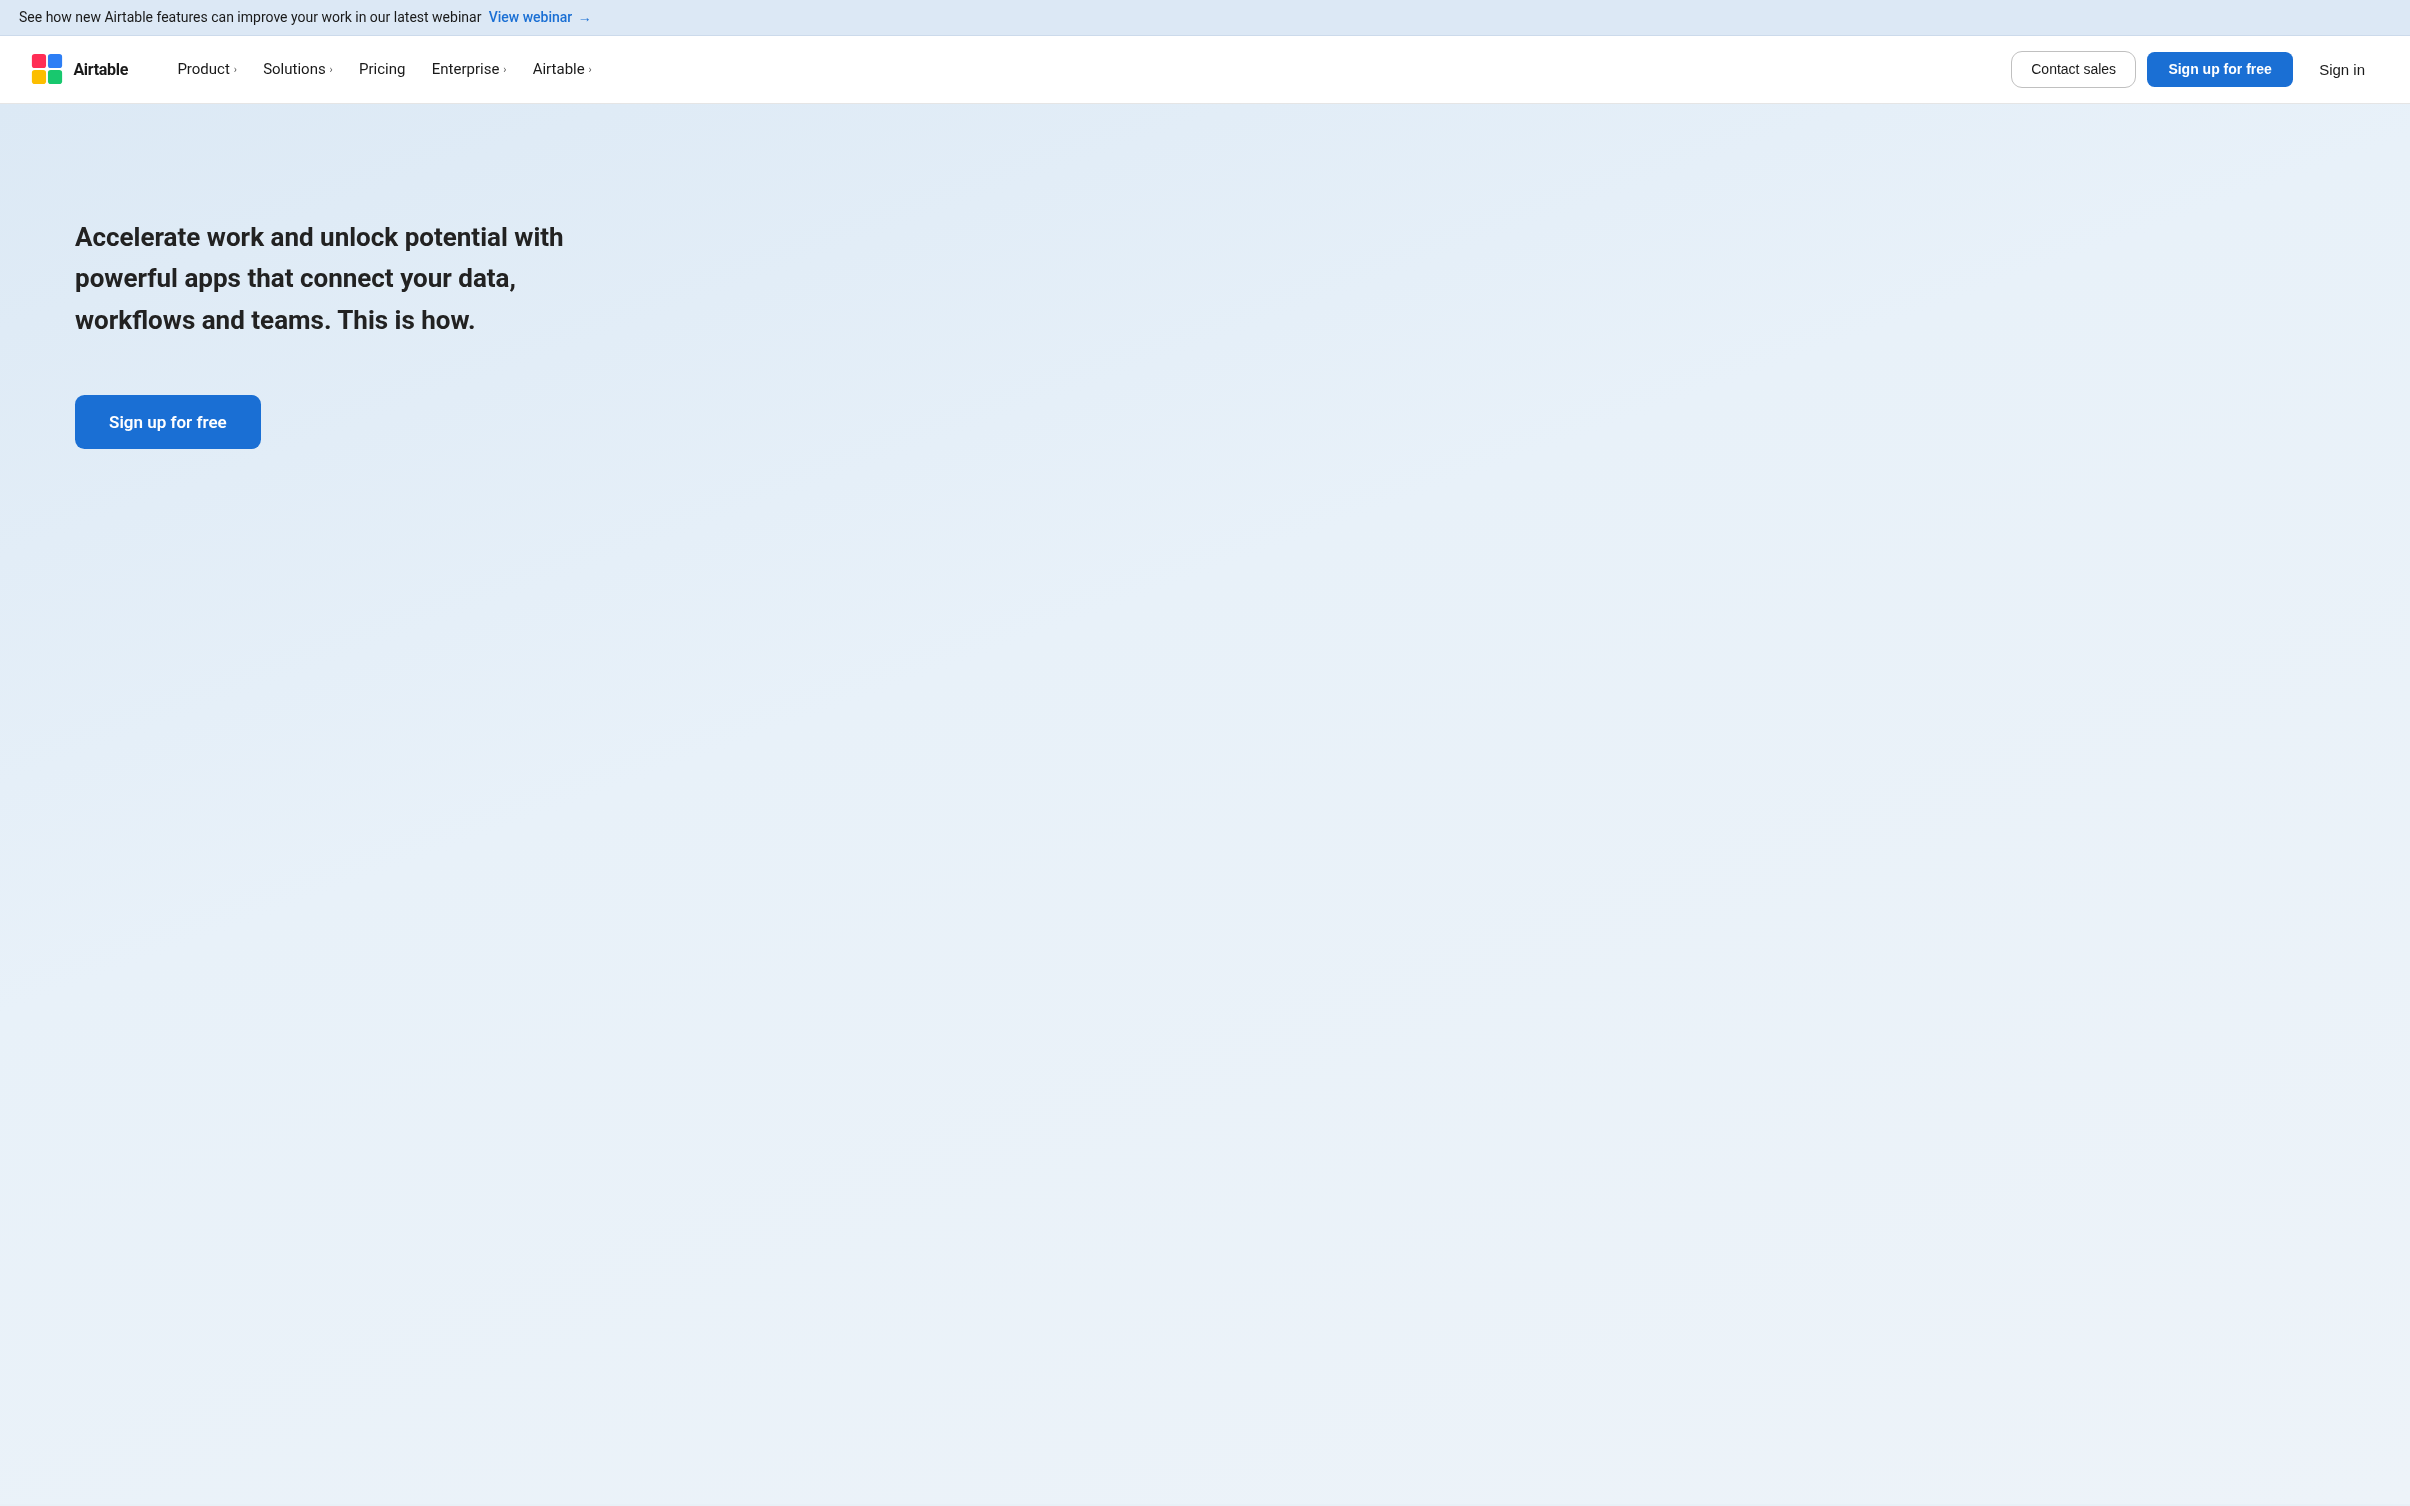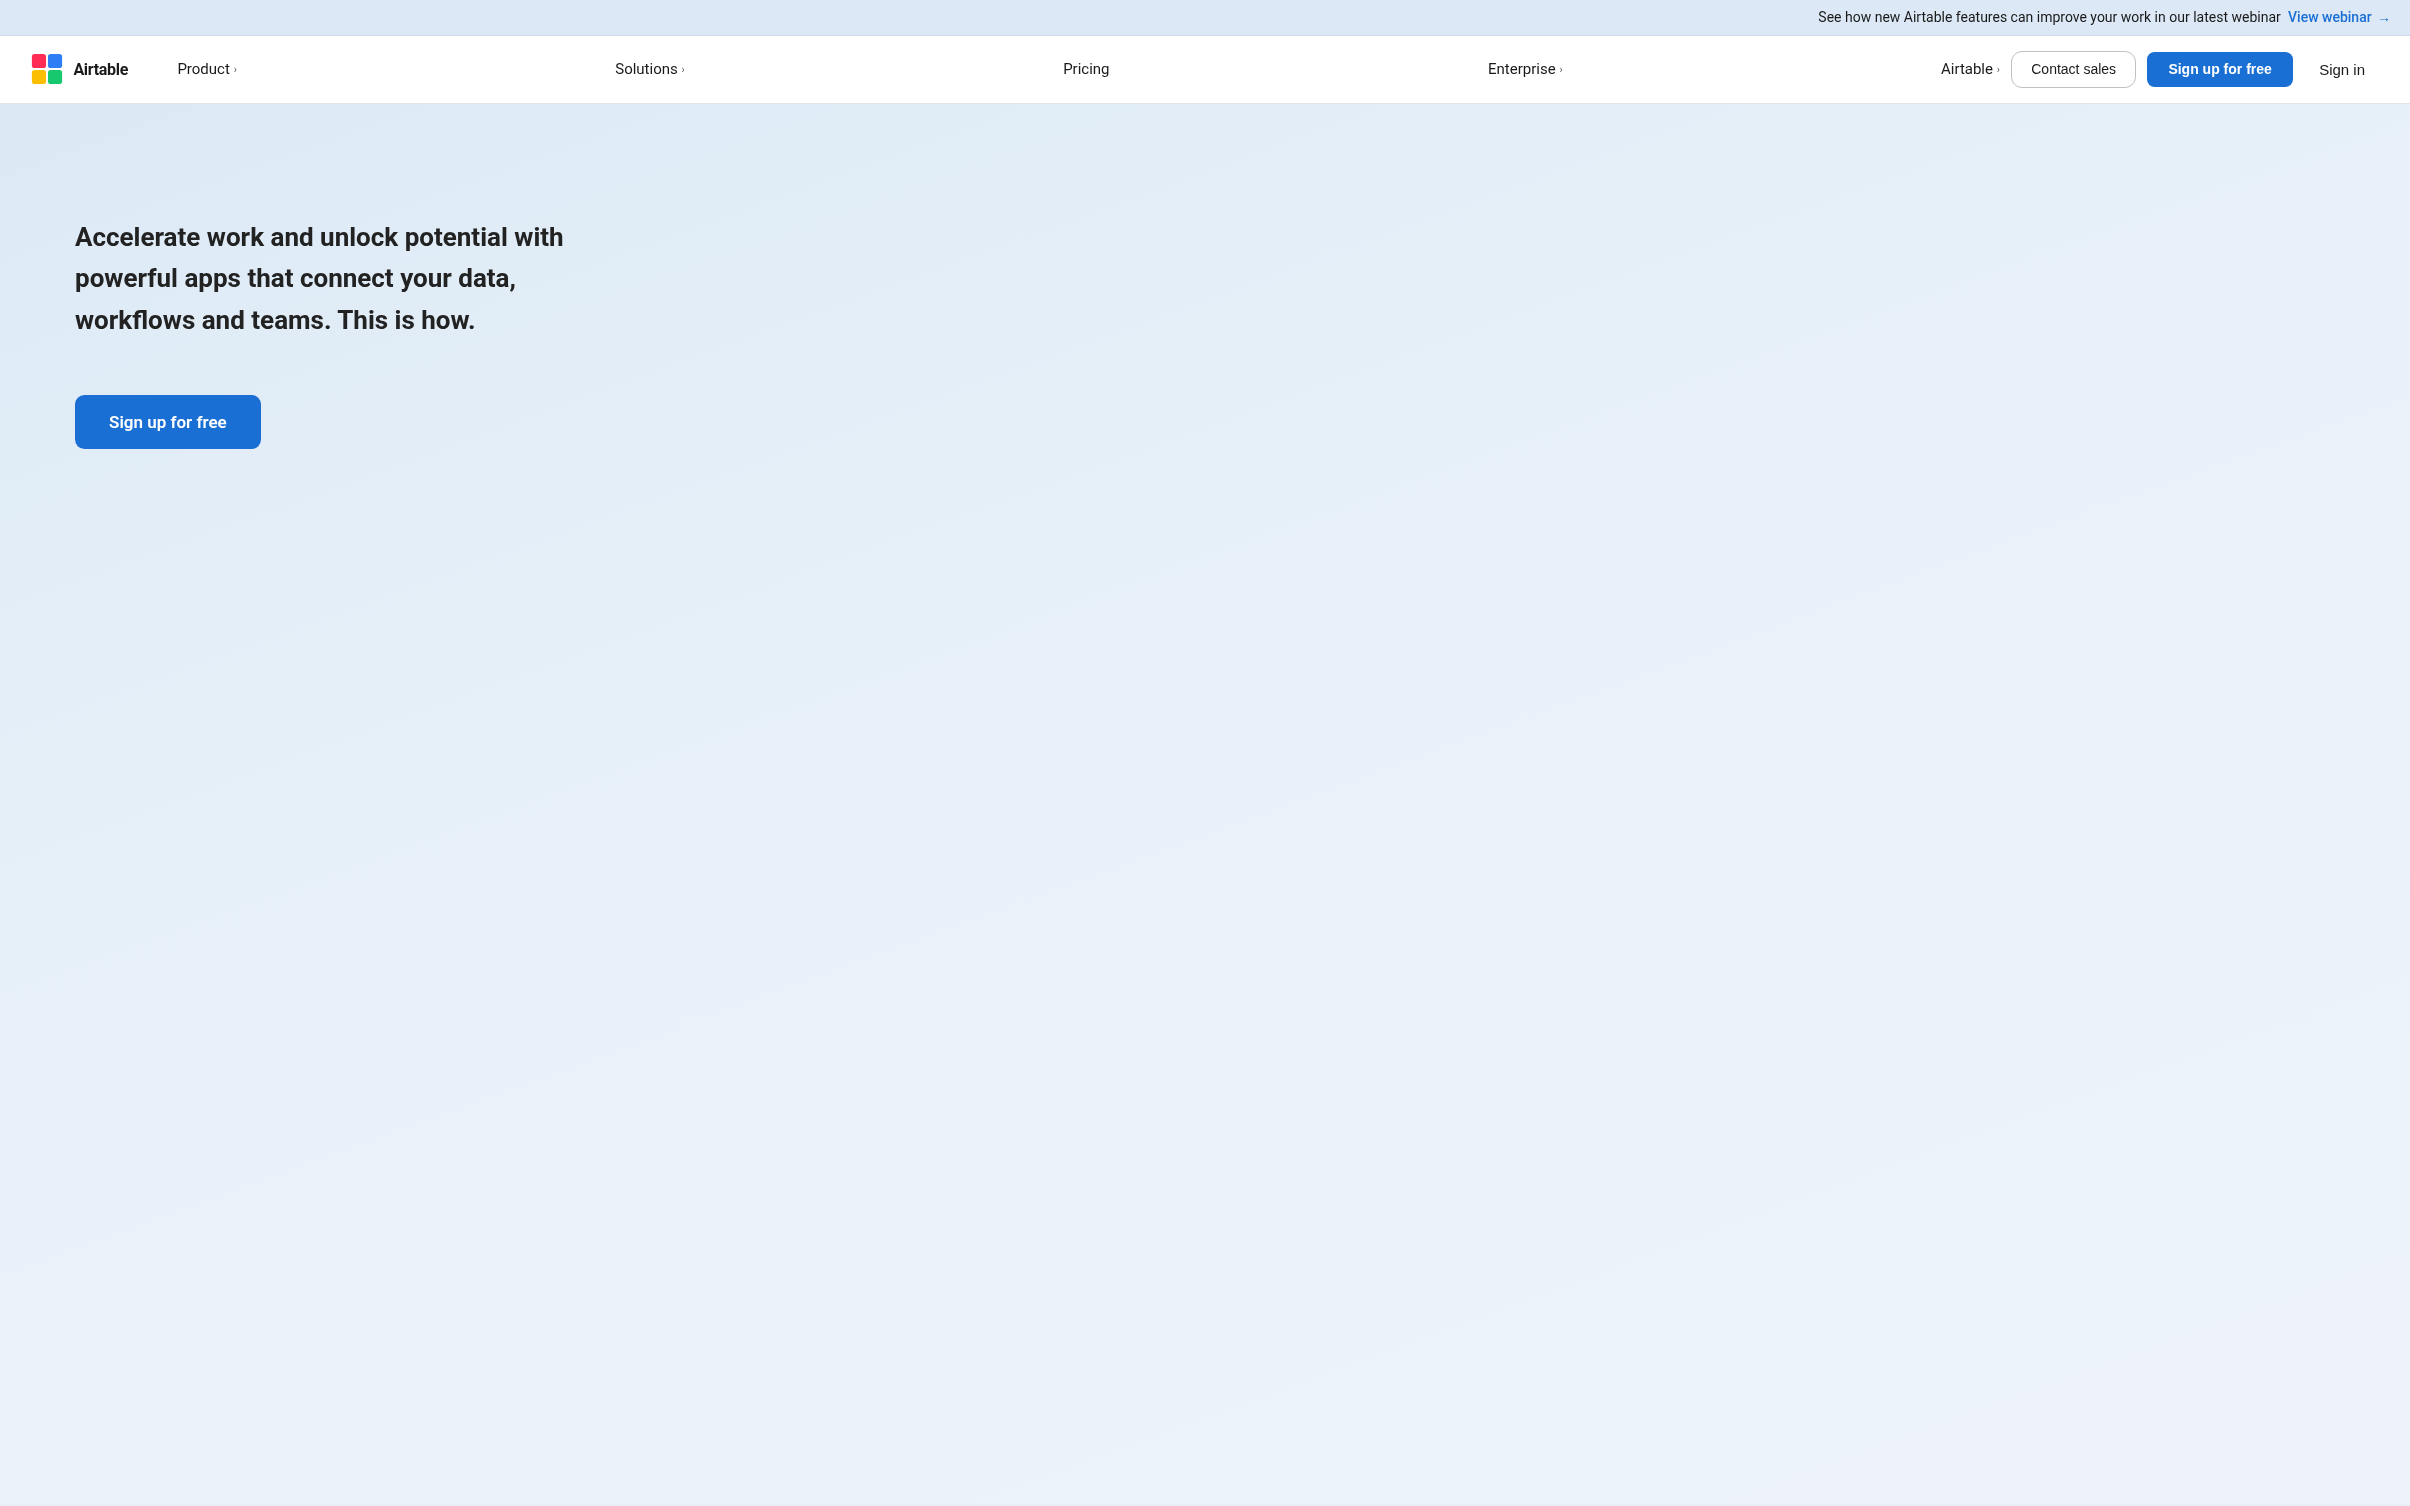--- a/index.html
+++ b/index.html
@@ -10,21 +10,21 @@
 
     body {
       font-family: -apple-system, BlinkMacSystemFont, 'Segoe UI', Roboto, Helvetica, Arial, sans-serif;
       background-color: #e8f0f7;
       min-height: 100vh;
     }
 
     
     .announcement-banner {
       background-color: #dce8f5;
-      text-align: right;
+      text-align: left;
       padding: 9.4px 19px;
       font-size: 14px;
       color: #1a1a1a;
       border-bottom: 0.9px solid #ccdaeb;
     }
 
     .announcement-banner a {
       color: #1a6fd4;
       text-decoration: none;
       font-weight: 500;
@@ -66,21 +66,20 @@
       font-weight: 700;
       color: #1a1a1a;
       letter-spacing: -0.3px;
     }
 
     .navbar-nav {
       display: flex;
       align-items: center;
       gap: 3.8px;
       flex: 1;
-      justify-content: space-between;
     }
 
     .nav-item {
       display: flex;
       align-items: center;
       gap: 3.8px;
       padding: 7.5px 11.3px;
       font-size: 15px;
       color: #1a1a1a;
       text-decoration: none;

